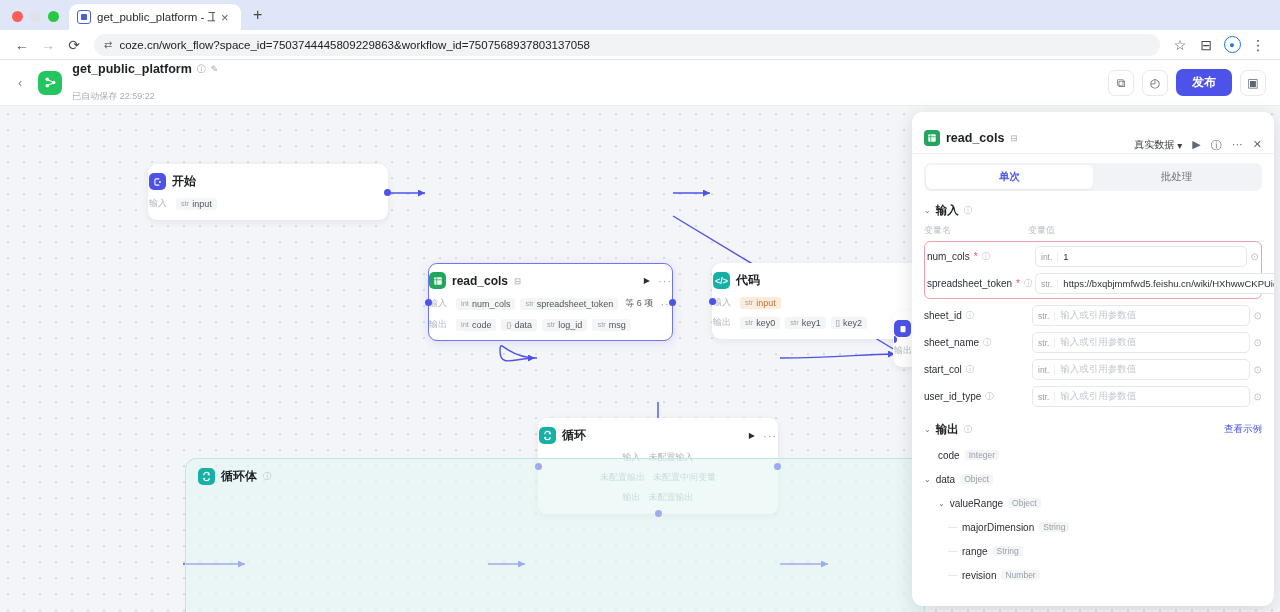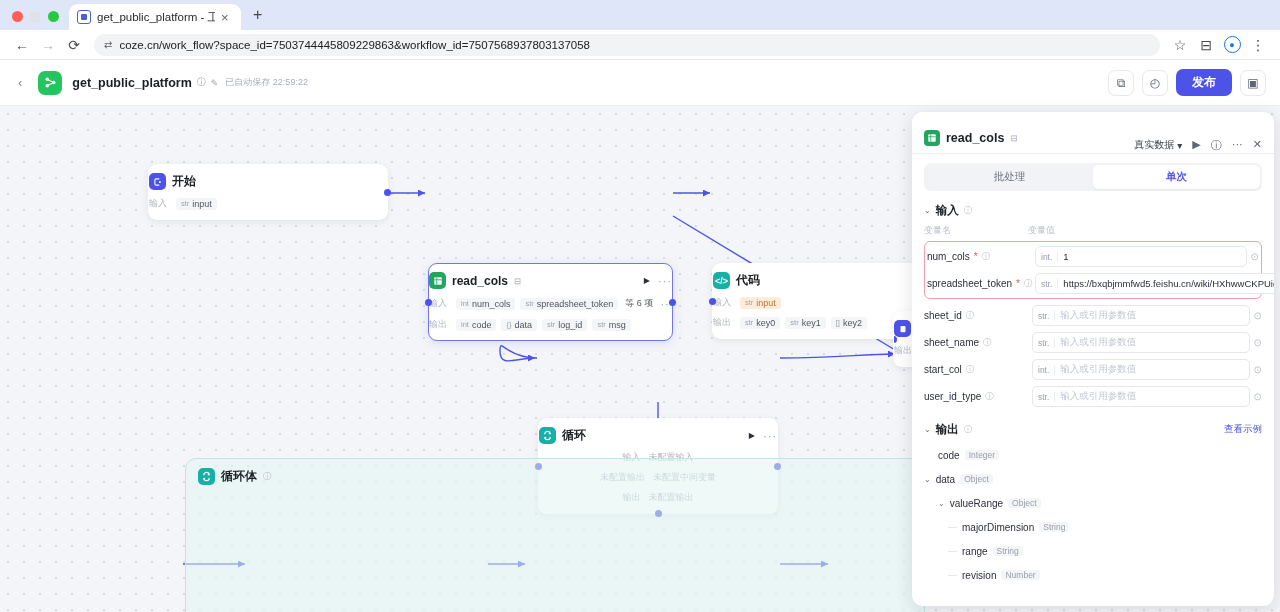--- a/index.html
+++ b/index.html
@@ -63,21 +63,21 @@
   .app-header {
     height: 46px; background: #fff; display: flex; align-items: center;
     padding: 0 14px 0 12px; border-bottom: 1px solid #ededf0; gap: 10px;
   }
   .back-chev { color: #8a8a99; font-size: 13px; cursor: pointer; padding: 4px 6px; }
   .app-logo {
     width: 24px; height: 24px; border-radius: 7px; background: #22c55e;
     display: flex; align-items: center; justify-content: center; flex: none;
   }
   .app-logo svg { display: block; }
-  .app-titles { display: flex; flex-direction: row; gap: 7px; }
+  .app-titles { display: flex; flex-direction: column; gap: 14px; }
   .app-title-row { display: flex; align-items: center; gap: 5px; }
   .app-title { font-size: 12.5px; font-weight: bold; color: #1c1f23; }
   .mini-ic { font-size: 9px; color: #9aa0ab; cursor: pointer; }
   .app-sub { font-size: 9px; color: #a8adb8; }
   .hdr-right { margin-left: auto; display: flex; align-items: center; gap: 8px; }
   .hdr-ic {
     width: 26px; height: 26px; border: 1px solid #e8e8ed; border-radius: 7px;
     display: flex; align-items: center; justify-content: center;
     color: #5f6674; font-size: 12px; cursor: pointer; background:#fff;
   }
@@ -458,22 +458,22 @@
           <span class="ph-ic-btn">▶</span>
           <span class="ph-ic-btn">ⓘ</span>
           <span class="ph-ic-btn">···</span>
           <span class="ph-ic-btn">✕</span>
         </span>
       </div>
     </div>
     <div class="panel-sep"></div>
 
     <div class="tabs">
+      <div class="tab-item active">单次</div>
       <div class="tab-item">批处理</div>
-      <div class="tab-item active">单次</div>
     </div>
 
     <div class="panel-body">
 
       <div class="sec-head">
         <span class="caret">⌄</span>
         <span class="sec-title">输入</span>
         <span class="info-ic">ⓘ</span>
       </div>
       <div class="col-heads">

